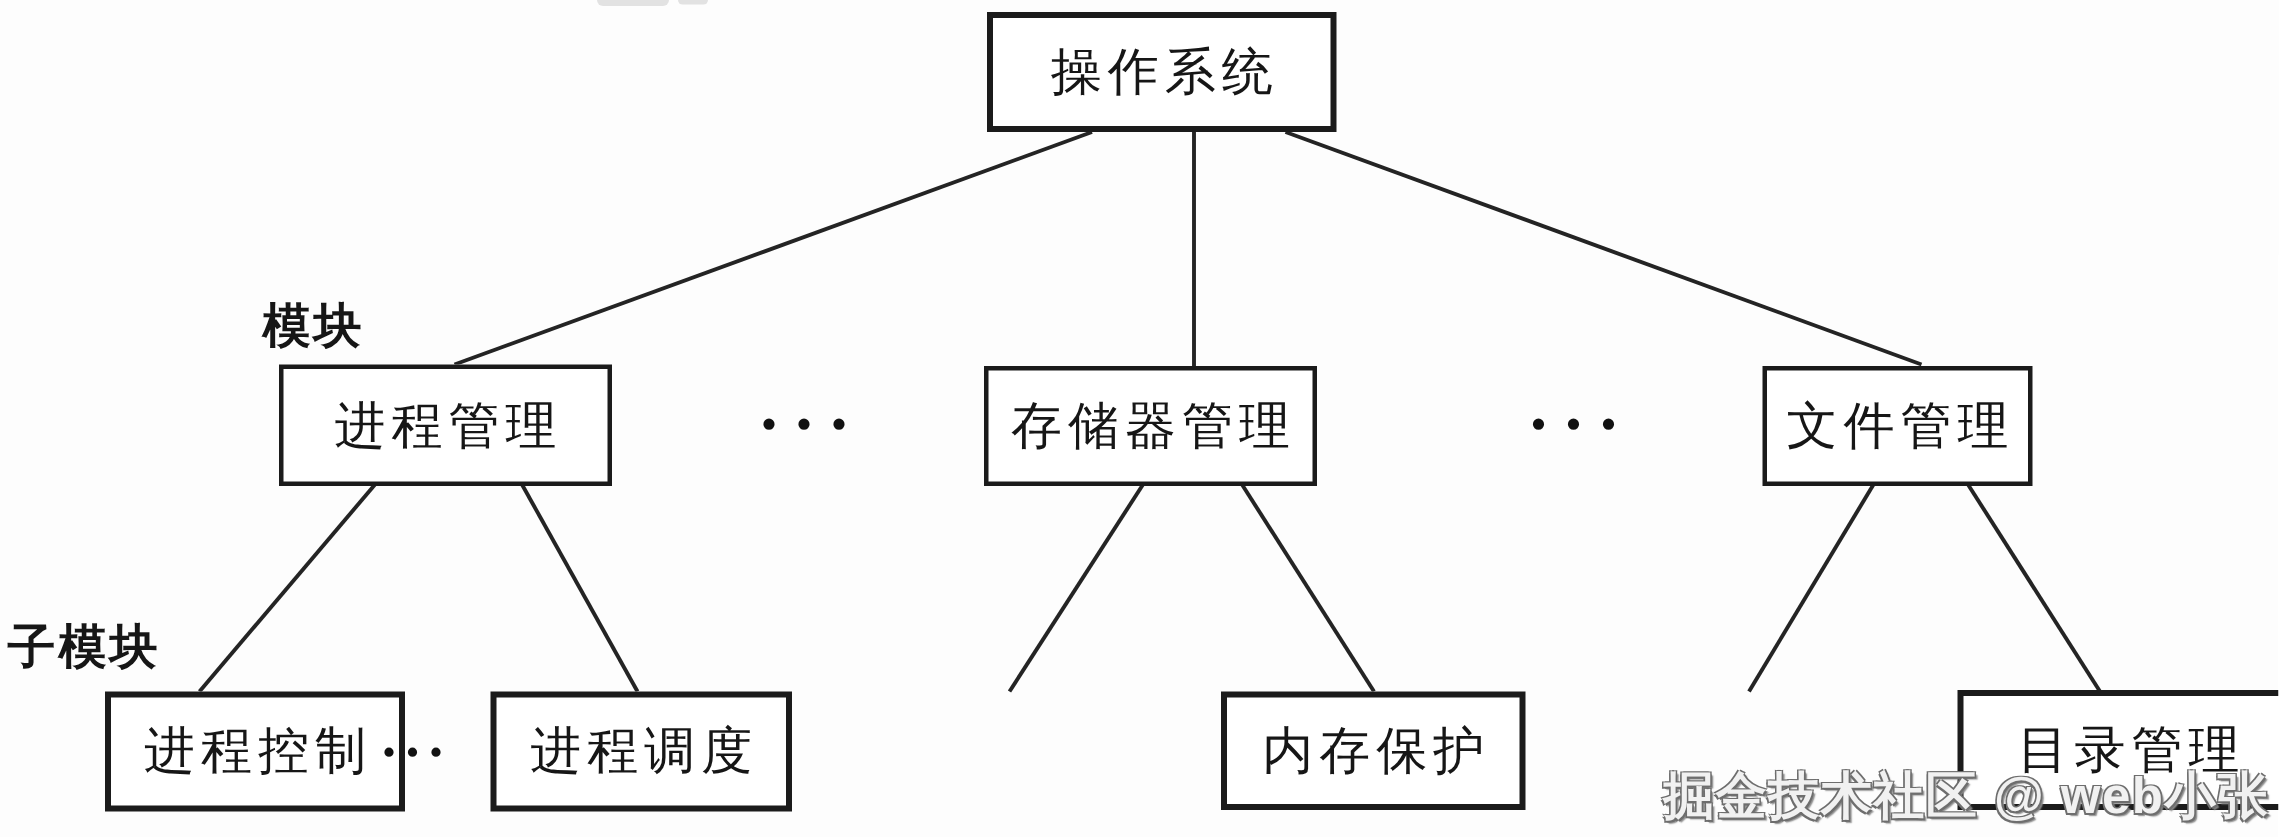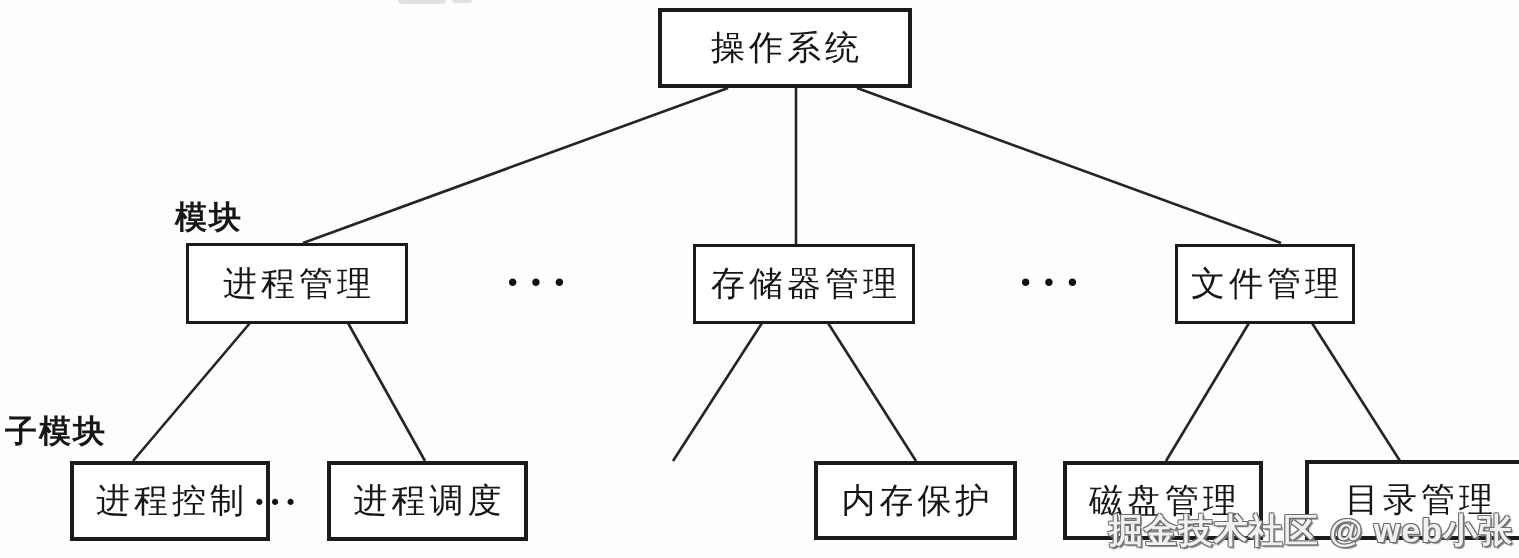--- a/index.html
+++ b/index.html
@@ -104,37 +104,37 @@
       <line x1="828" y1="323" x2="916" y2="461"></line>
 
       <line x1="1249" y1="323" x2="1166" y2="461"></line>
       <line x1="1312" y1="323" x2="1400" y2="461"></line>
     </g>
   </svg>
 
   <div class="top-fragment" style="left:398px; top:0; width:48px; height:4px;"></div>
   <div class="top-fragment" style="left:452px; top:0; width:20px; height:3px;"></div>
 
-  <div class="node" style="left:658px; top:8px; width:254px; height:80px;">
+  <div class="node" style="left:658px; top:8px; width:233px; height:80px;">
     <span>操作系统</span>
   </div>
 
   <div class="level-label" style="left:175px; top:196px;">
     <span>模块</span>
   </div>
 
   <div class="node mid" style="left:186px; top:243px; width:222px; height:81px;">
     <span>进程管理</span>
   </div>
 
   <div class="ellipsis" style="left:505px; top:260px;">
     <span>···</span>
   </div>
 
-  <div class="node mid" style="left:693px; top:244px; width:222px; height:80px;">
+  <div class="node mid" style="left:656px; top:244px; width:222px; height:80px;">
     <span>存储器管理</span>
   </div>
 
   <div class="ellipsis" style="left:1018px; top:260px;">
     <span>···</span>
   </div>
 
   <div class="node mid" style="left:1175px; top:244px; width:180px; height:80px;">
     <span>文件管理</span>
   </div>
@@ -153,23 +153,20 @@
 
   <div class="node" style="left:327px; top:461px; width:201px; height:80px;">
     <span>进程调度</span>
   </div>
 
 
   <div class="node" style="left:814px; top:461px; width:203px; height:79px;">
     <span>内存保护</span>
   </div>
 
-  <div class="node" style="left:1063px; top:461px; width:200px; height:79px;">
-    <span>磁盘管理</span>
-  </div>
 
   <div class="node" style="left:1305px; top:460px; width:228px; height:80px;">
     <span>目录管理</span>
   </div>
 
   <div id="watermark">
     <span>掘金技术社区 @ web小张</span>
   </div>
 
 </div>

